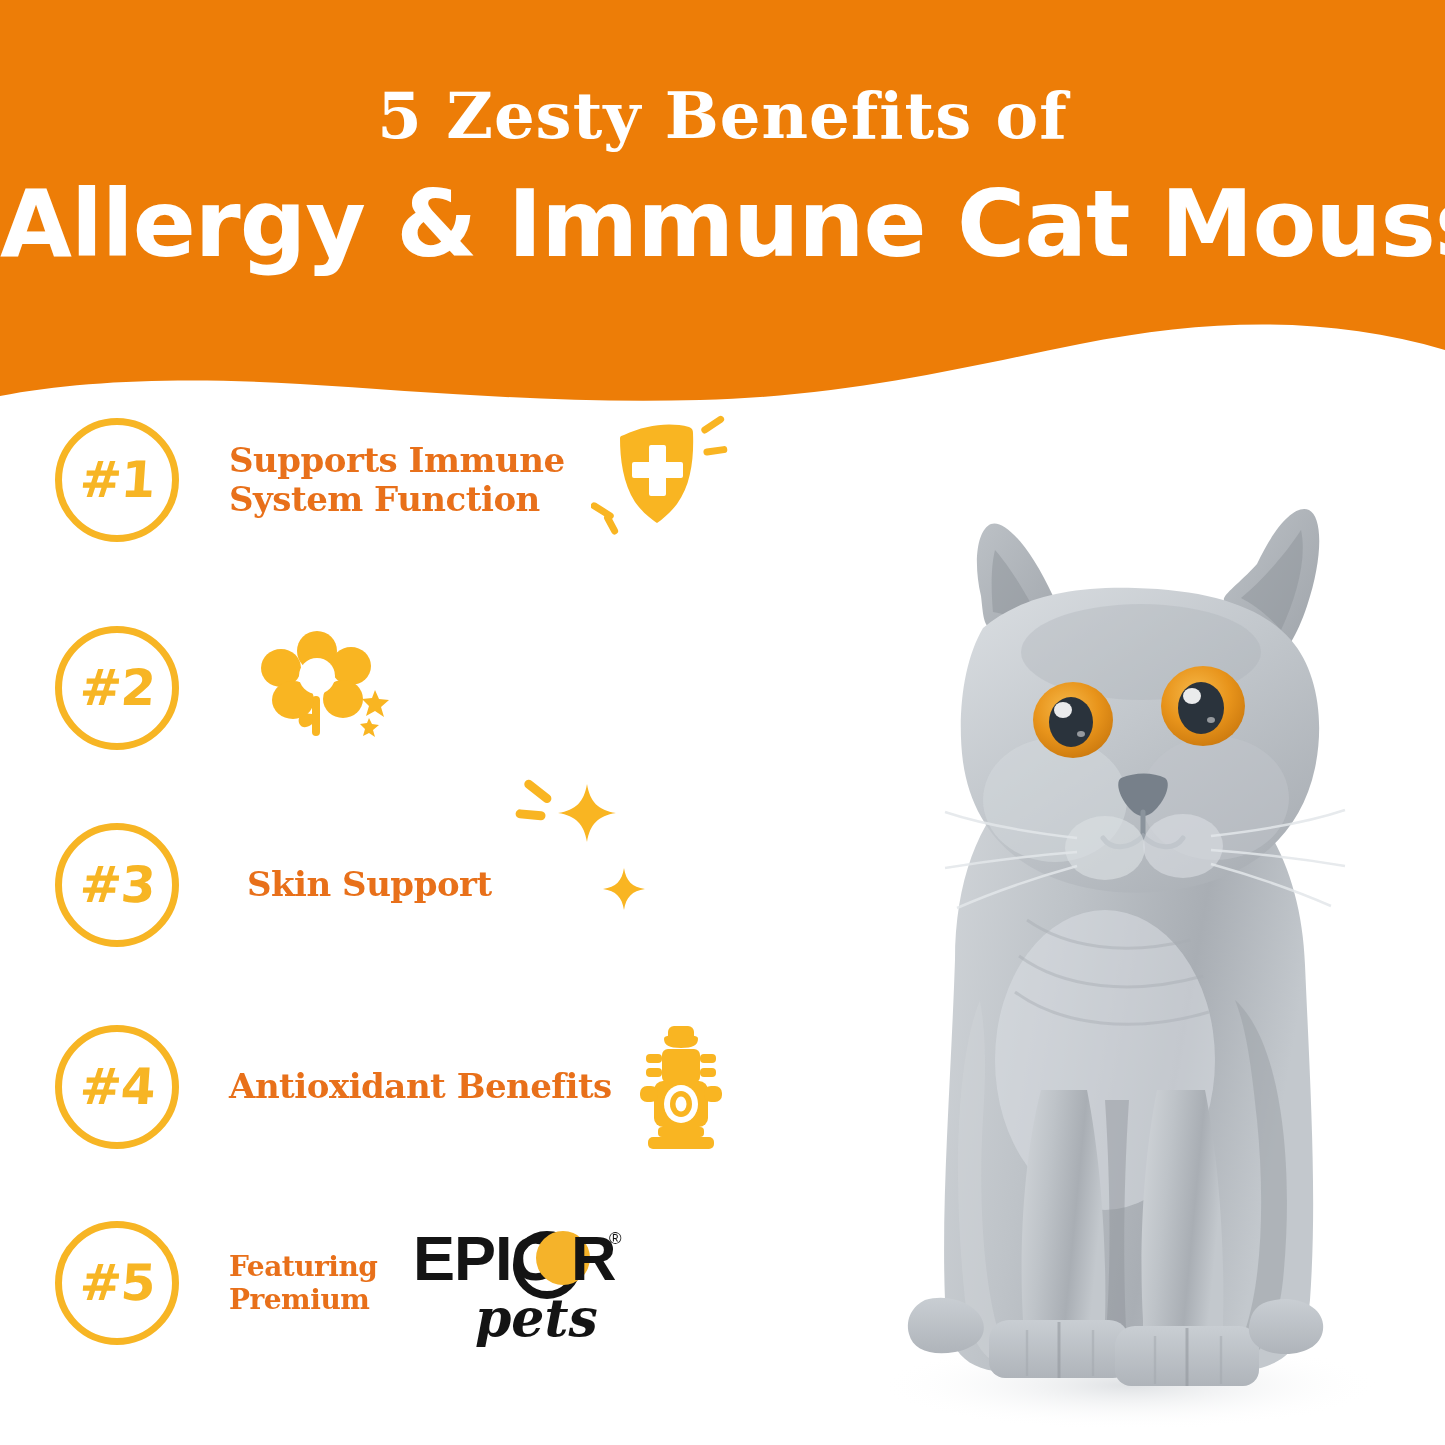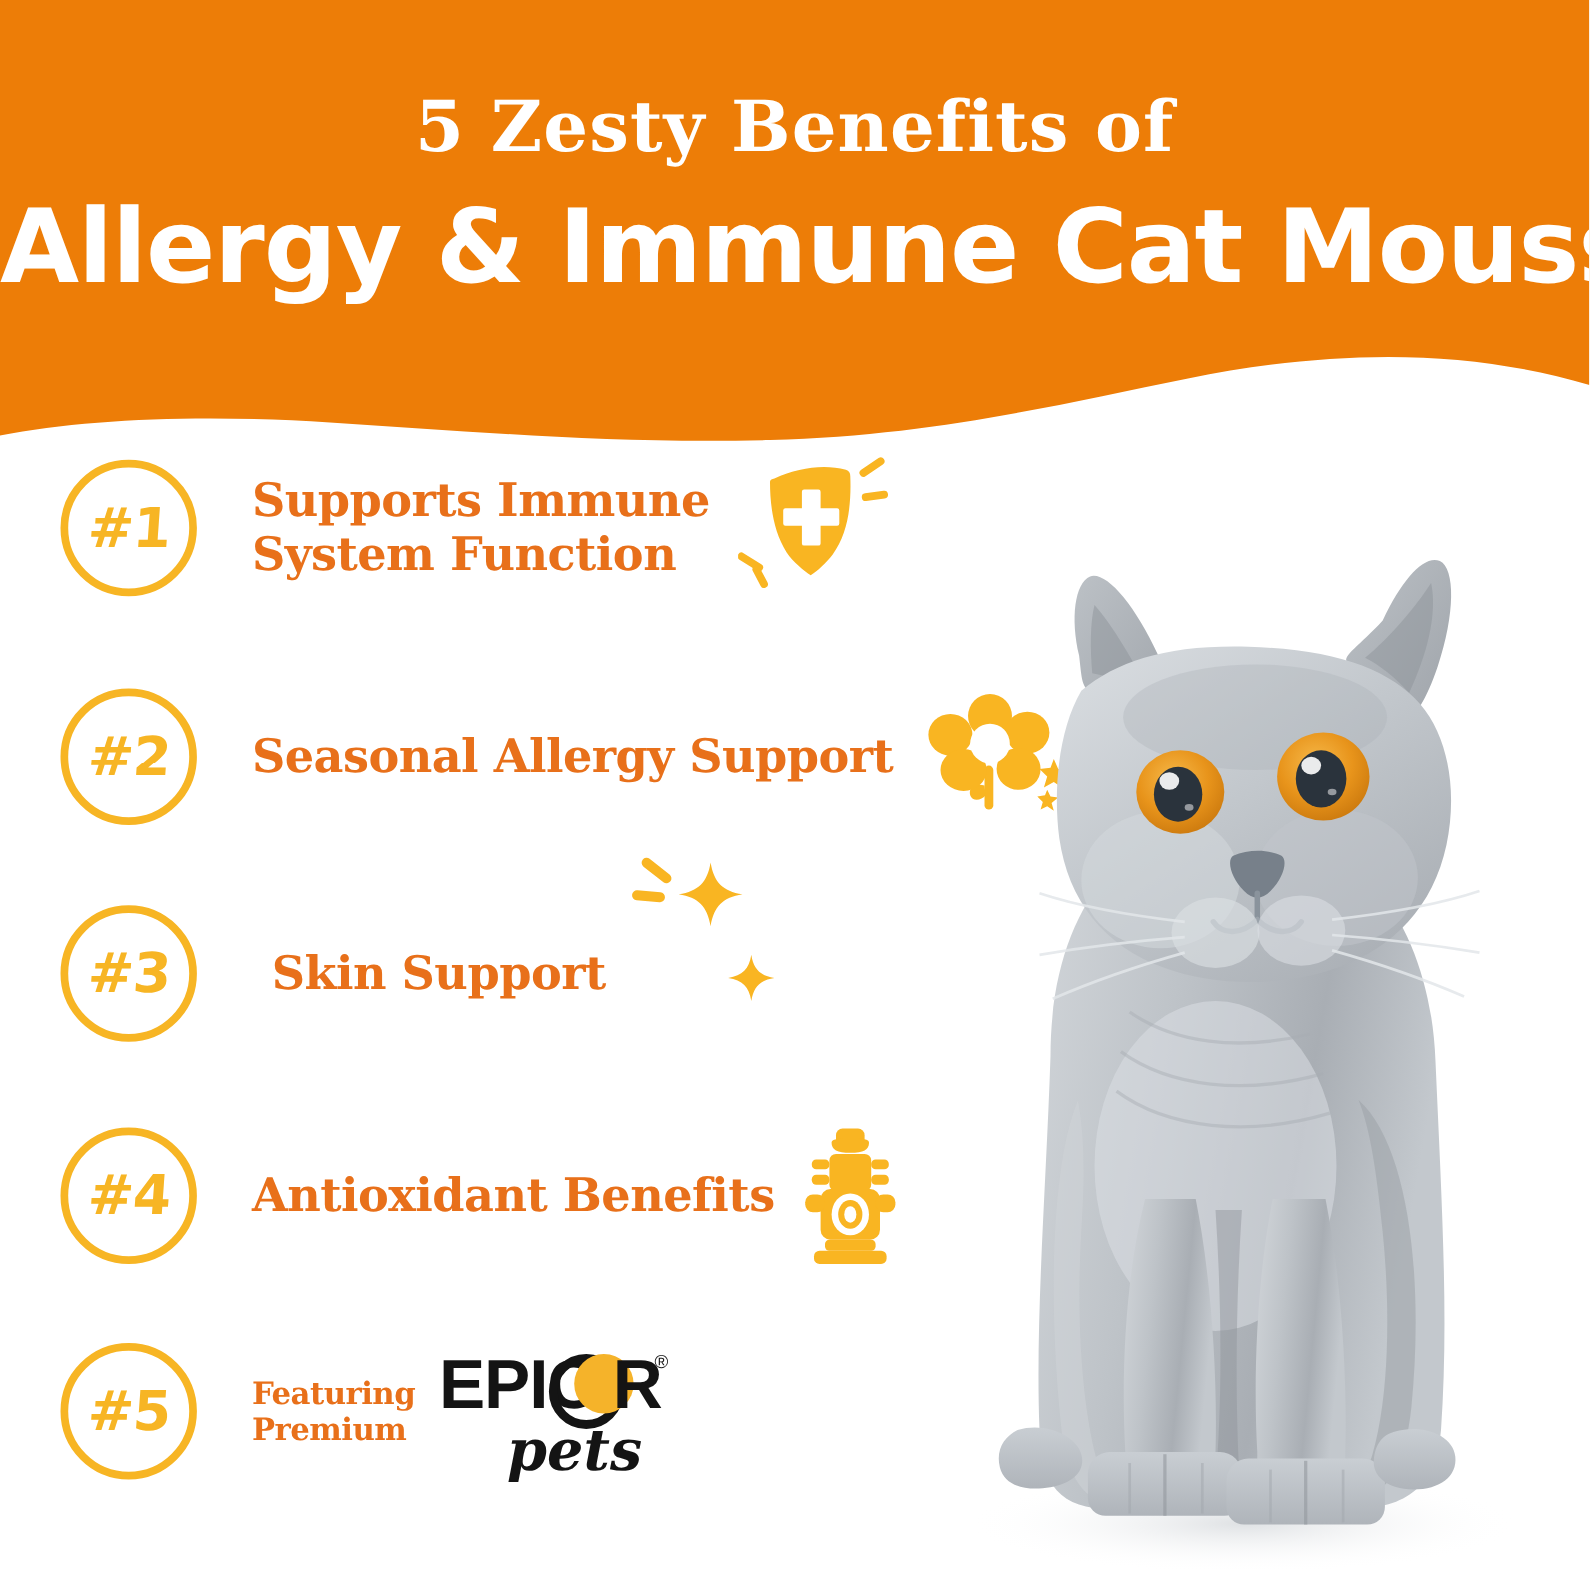--- a/index.html
+++ b/index.html
@@ -99,21 +99,21 @@
   }
   .benefit-body {
     display: flex;
     align-items: center;
     margin-left: 50px;
   }
   .benefit-text {
     color: #E8701A;
     font-family: "DejaVu Serif", serif;
     font-weight: bold;
-    font-size: 42px;
+    font-size: 34px;
     line-height: 1.16;
     letter-spacing: -0.5px;
     white-space: pre-line;
   }
   .benefit-icon {
     margin-left: 26px;
     flex: 0 0 auto;
     display: flex;
     align-items: center;
   }
@@ -122,21 +122,21 @@
   #row-1 { top: 405px; }
   #row-2 { top: 613px; }
   #row-3 { top: 810px; }
   #row-4 { top: 1012px; }
   #row-5 { top: 1208px; }
 
   #row-3 .benefit-body { margin-left: 68px; }
   #row-3 .benefit-icon { margin-left: 20px; }
   #row-5 .benefit-body { align-items: center; }
   #row-5 .benefit-text { font-size: 28px; line-height: 1.18; }
-  #row-5 .benefit-icon { margin-left: 22px; }
+  #row-5 .benefit-icon { margin-left: 36px; }
 
   
   .epicor-logo { display:block; }
 
   
   .cat-area {
     position: absolute;
     left: 805px;
     top: 400px;
     width: 640px;
@@ -188,21 +188,20 @@
         </svg>
       </div>
     </div>
   </div>
 
   <div class="benefit" id="row-2">
     <div class="badge">
       <span class="badge-label">#2</span>
     </div>
     <div class="benefit-body">
-      <div class="benefit-text">Seasonal Allergy Support</div>
       <div class="benefit-icon">
         <svg width="135" height="120" viewBox="0 0 135 120">
           <g fill="#F9B522">
             <rect x="57" y="68" width="8" height="40" rx="4"></rect>
             <path d="M57 86 C48 84 42 88 44 95 C46 101 54 100 58 95 Z"></path>
             <ellipse cx="62" cy="23" rx="20" ry="20"></ellipse>
             <ellipse cx="26" cy="40" rx="20" ry="19"></ellipse>
             <ellipse cx="96" cy="38" rx="20" ry="19"></ellipse>
             <ellipse cx="38" cy="72" rx="21" ry="19"></ellipse>
             <ellipse cx="88" cy="71" rx="20" ry="19"></ellipse>

